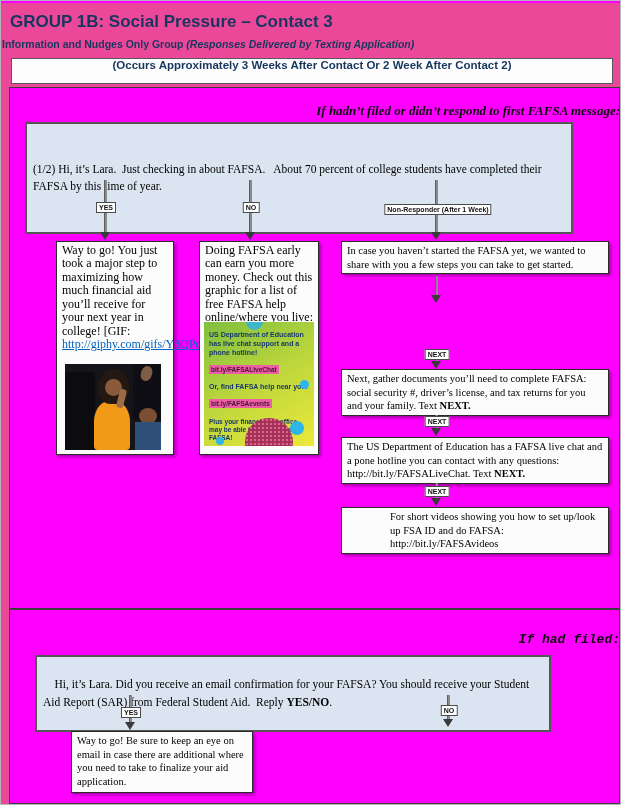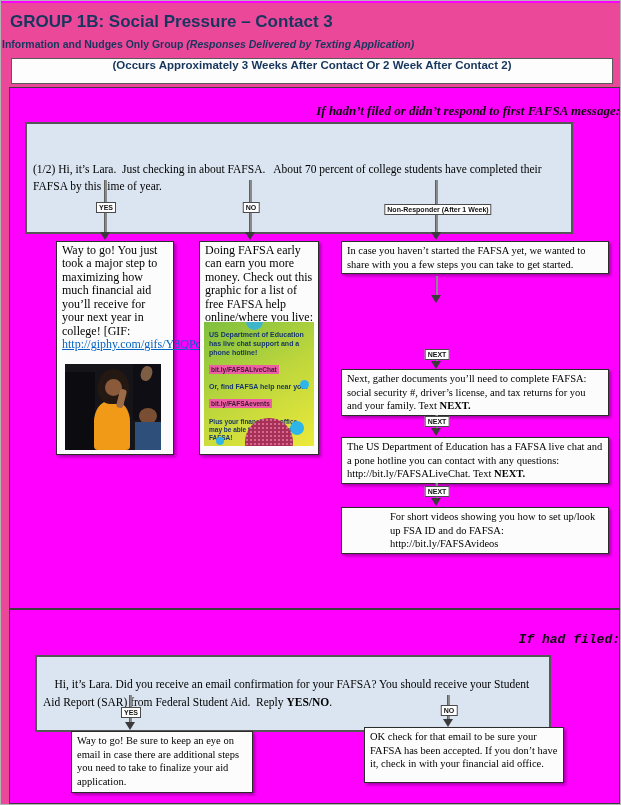--- a/index.html
+++ b/index.html
@@ -157,15 +157,14 @@
   </div>
 
   <div class="vline" style="left:128px;top:694px;height:28px;"></div>
   <div class="ahead" style="left:124px;top:721px;"></div>
   <div class="branch-label" style="left:130px;top:706px;">YES</div>
 
   <div class="vline" style="left:446px;top:694px;height:25px;"></div>
   <div class="ahead" style="left:442px;top:718px;"></div>
   <div class="branch-label" style="left:448px;top:704px;">NO</div>
 
-  <div class="flow-box small" style="left:70px;top:730px;width:182px;min-height:62px;">Way to go! Be sure to keep an eye on email in case there are additional steps you need to take to finalize your aid application.</div>
-  <div class="flow-box small" style="left:363px;top:726px;width:200px;min-height:56px;">OK check for that email to be sure your FAFSA has been accepted. If you don’t have it, check in with your financial aid office.</div>
+  <div class="flow-box small" style="left:70px;top:730px;width:182px;min-height:62px;">Way to go! Be sure to keep an eye on email in case there are additional where you need to take to finalize your aid application.</div>
 </div>
 
 </body></html>

